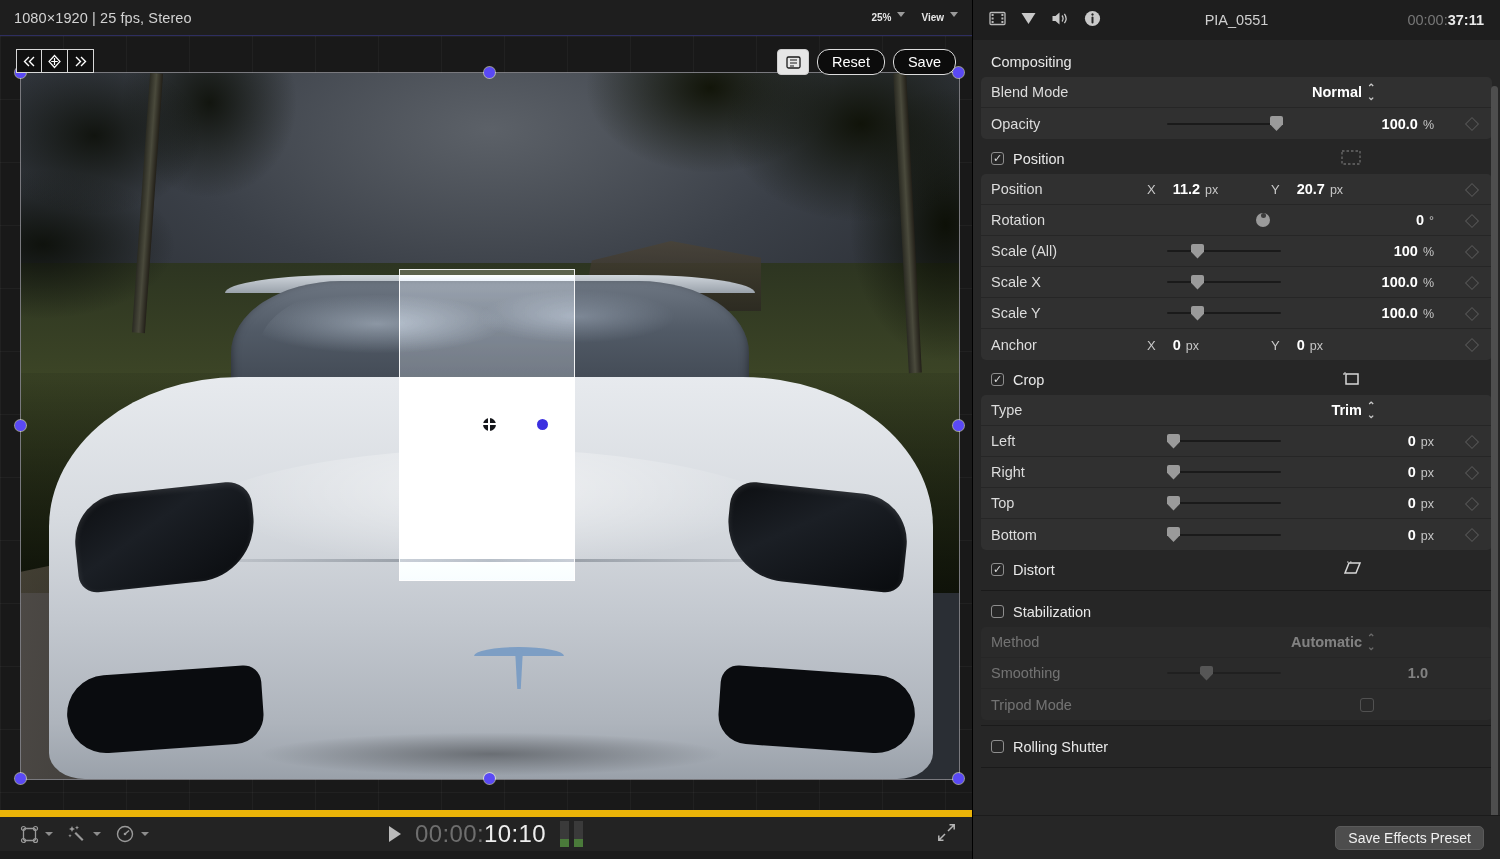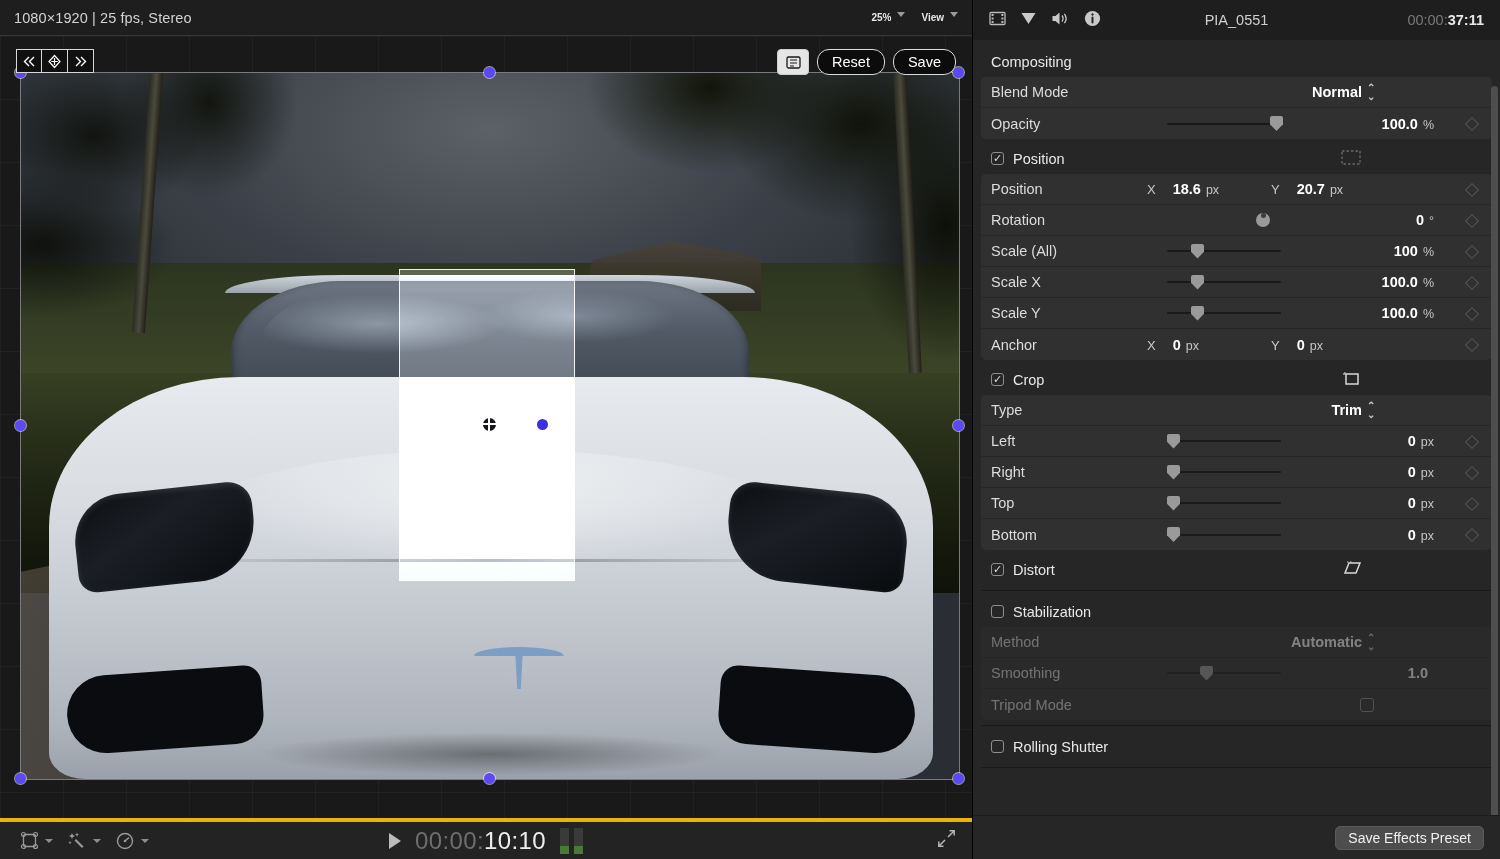--- a/index.html
+++ b/index.html
@@ -156,22 +156,22 @@
   .ov-right { position:absolute; right:16px; top:49px; display:flex; align-items:center;
      gap:8px; z-index:8; }
   .cropbtn { width:32px; height:26px; background:#e6e6e6; border:1px solid #cfcfcf;
      border-radius:4px; display:flex; align-items:center; justify-content:center; }
   .ovbtn { height:26px; padding:0 14px; background:#0c0c0c; border:1px solid #dcdcdc;
      border-radius:12px; color:#fff; font-size:14.5px; display:flex; align-items:center;
      justify-content:center; }
 
   
   .viewer-bottom {
-    position:absolute; left:0; right:0; bottom:0; height:41px; background:#232323;
-    border-top:4px solid #eab308; display:flex; align-items:center; padding:0 16px;
+    position:absolute; left:0; right:0; bottom:8px; height:41px; background:#232323;
+    border-top:7px solid #eab308; display:flex; align-items:center; padding:0 16px;
   }
   .vb-left { display:flex; align-items:center; gap:2px; }
   .vb-tool { display:flex; align-items:center; gap:5px; padding:0 4px; }
   .vb-chev { width:0; height:0; border-left:4px solid transparent; border-right:4px solid transparent;
      border-top:4.5px solid #8d8d8d; margin-right:8px; }
   .vb-center { position:absolute; left:0; right:0; display:flex; align-items:center;
      justify-content:center; gap:14px; pointer-events:none; }
   .vb-center > * { pointer-events:auto; }
   .play-tri { width:0; height:0; border-top:8px solid transparent; border-bottom:8px solid transparent;
      border-left:12px solid #bbb; }
@@ -469,21 +469,21 @@
             <svg width="20" height="15" viewBox="0 0 20 15">
                 <rect x="1" y="1" width="18" height="13" stroke="#6a6a6a" stroke-width="1.3" fill="none" stroke-dasharray="2.5 2"></rect>
               </svg>
           </span>
         </div>
         <div class="rows">
           <div class="row">
             <span class="rlabel">Position</span>
             <span class="xy" style="left:166px;">
               <span class="axis">X</span>
-              <span class="val">18.6</span>
+              <span class="val">11.2</span>
               <span class="unit">px</span>
             </span>
             <span class="xy" style="left:290px;">
               <span class="axis">Y</span>
               <span class="val">20.7</span>
               <span class="unit">px</span>
             </span>
             <span class="kf"></span>
           </div>
           <div class="row">

